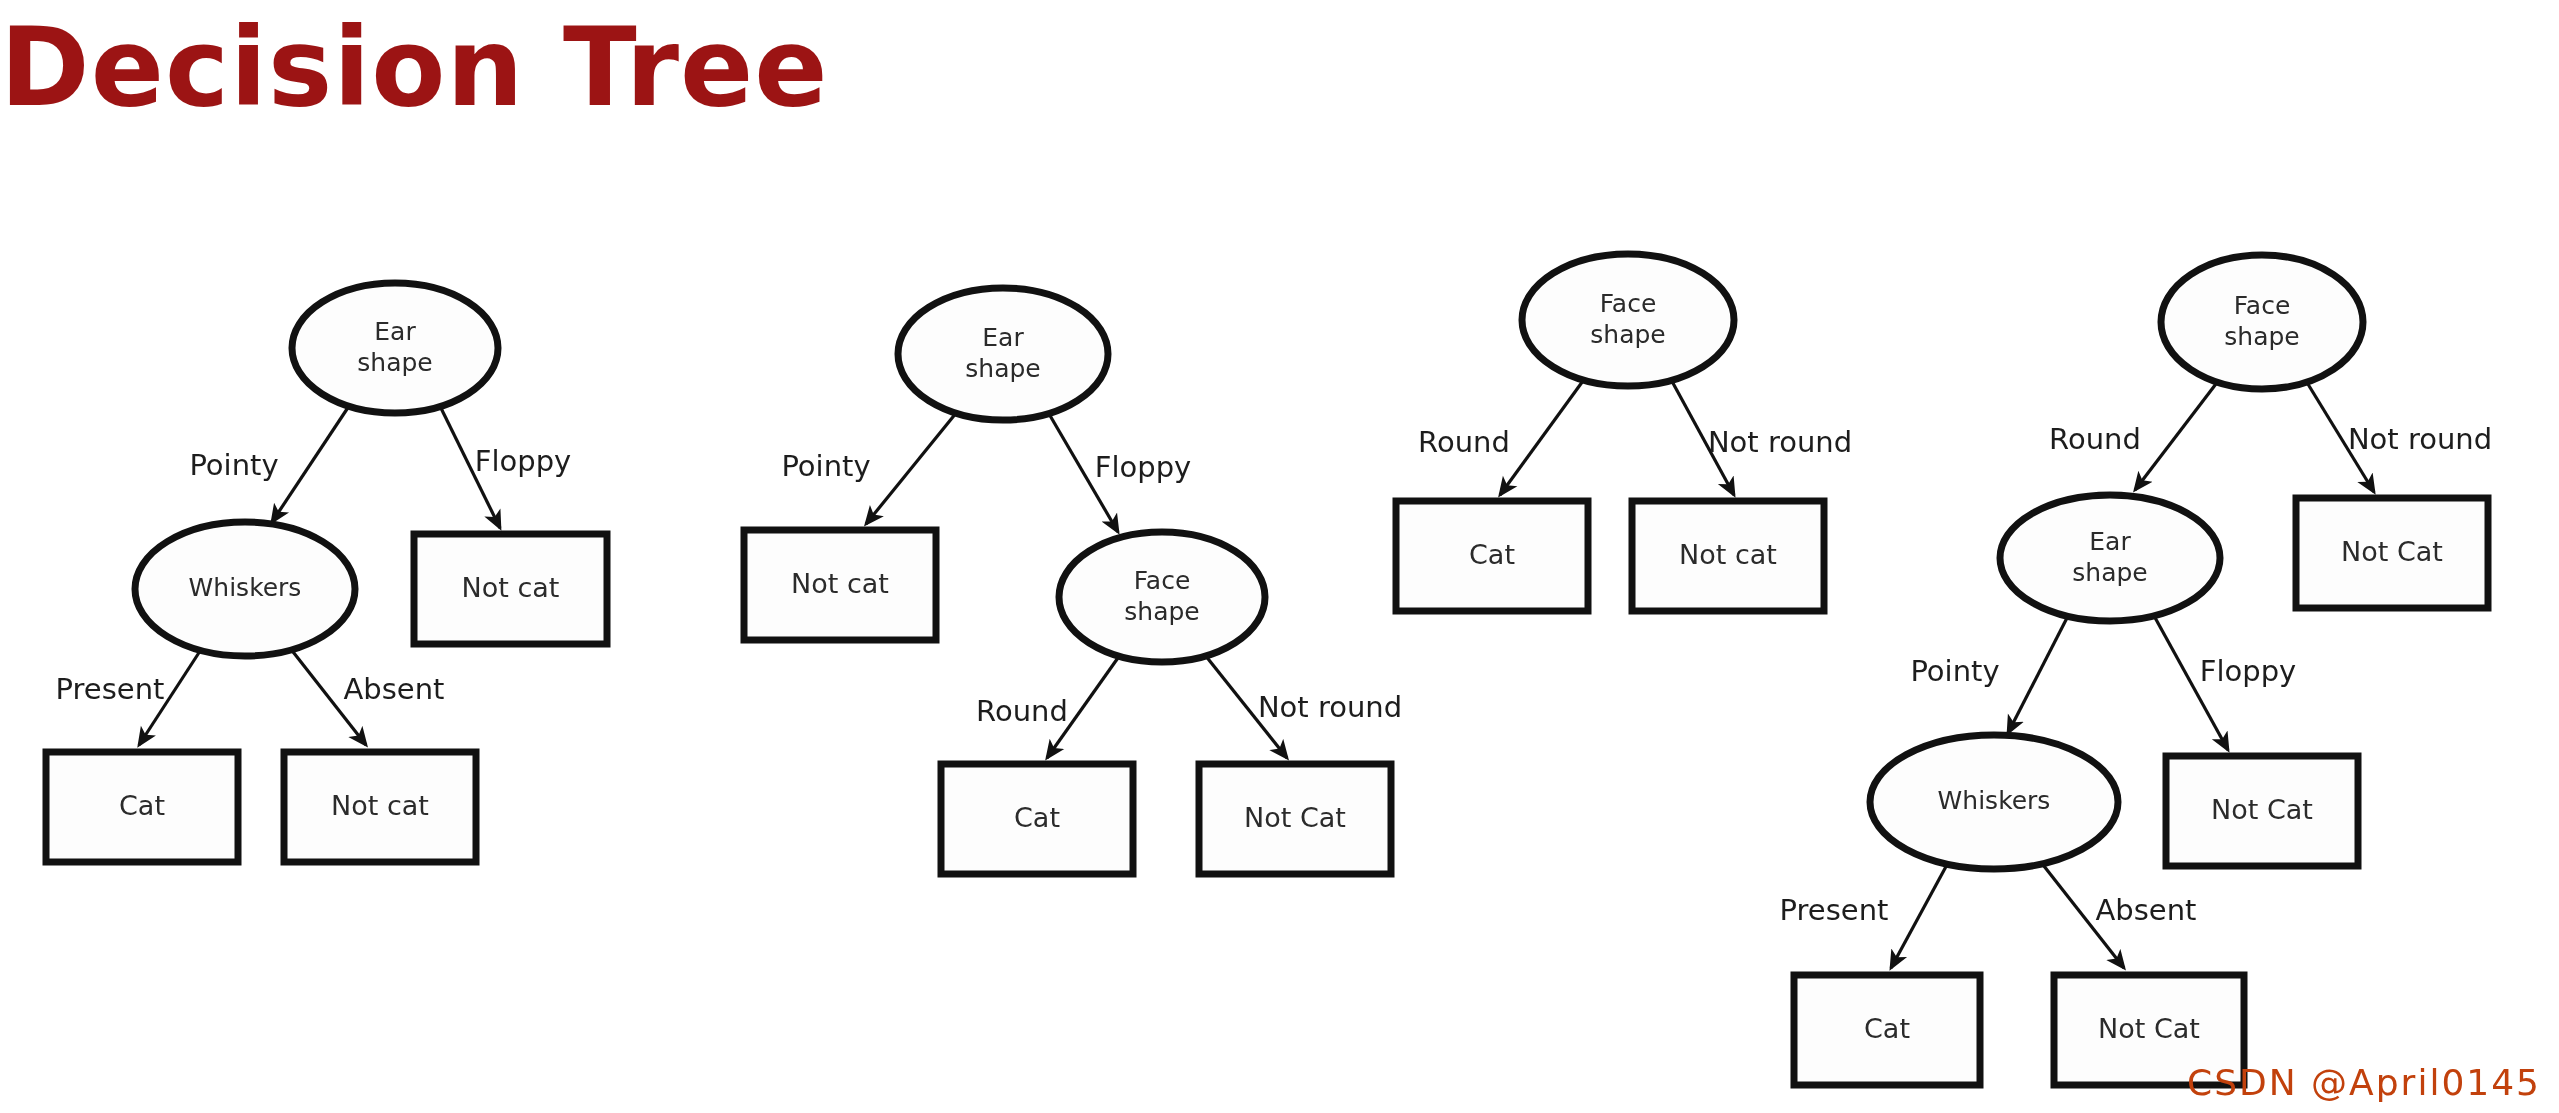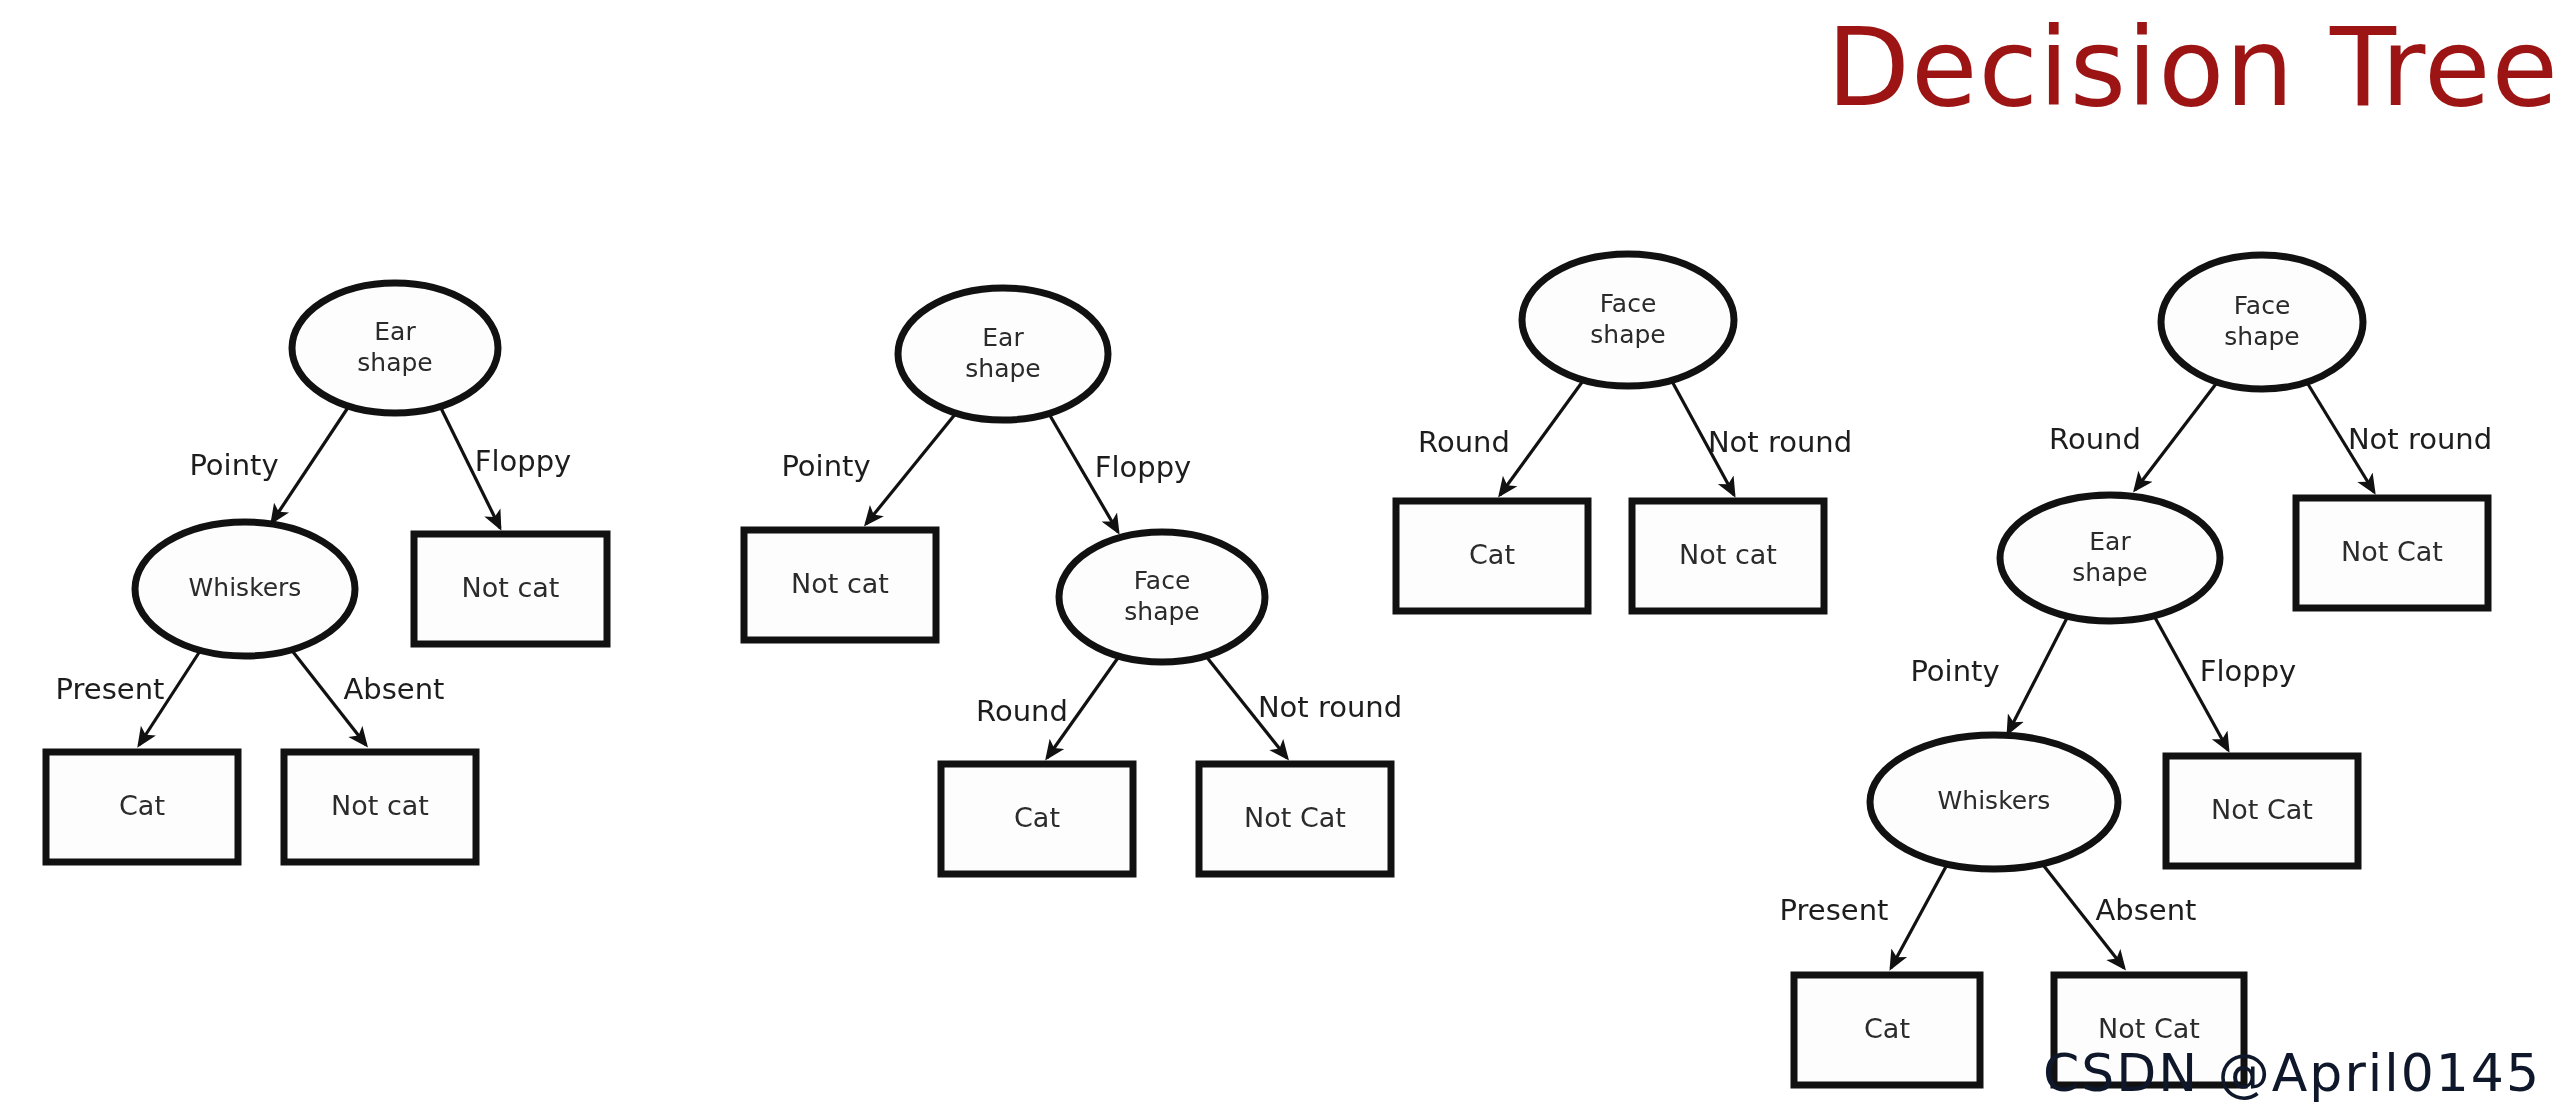--- a/index.html
+++ b/index.html
@@ -12,24 +12,24 @@
     height: 1113px;
     position: relative;
     overflow: hidden;
     font-family: "DejaVu Sans", "Liberation Sans", sans-serif;
   }
   #page-title {
     position: absolute;
     top: 14px;
     left: 0;
     width: 100%;
-    text-align: right;
+    text-align: left;
     font-family: "DejaVu Sans", "Liberation Sans", sans-serif;
     font-size: 108px;
-    font-weight: 400;
+    font-weight: 700;
     color: #9c1414;
     letter-spacing: 1px;
     line-height: 1.0;
     user-select: none;
   }
   #diagram {
     position: absolute;
     top: 0;
     left: 0;
     width: 2559px;
@@ -65,22 +65,22 @@
     font-size: 29px;
     fill: #1d1d1d;
     text-anchor: middle;
     dominant-baseline: middle;
   }
   #watermark {
     position: absolute;
     right: 18px;
     bottom: 10px;
     font-family: "DejaVu Sans", "Liberation Sans", sans-serif;
-    font-size: 52px;
-    color: #0f172a;
+    font-size: 36px;
+    color: #c2410c;
     letter-spacing: 2px;
     user-select: none;
     white-space: nowrap;
   }
 </style>
 </head>
 <body style="background: rgb(255, 255, 255);">
 
 <div id="page-title" style="color: rgb(156, 20, 20);">Decision Tree</div>
 

